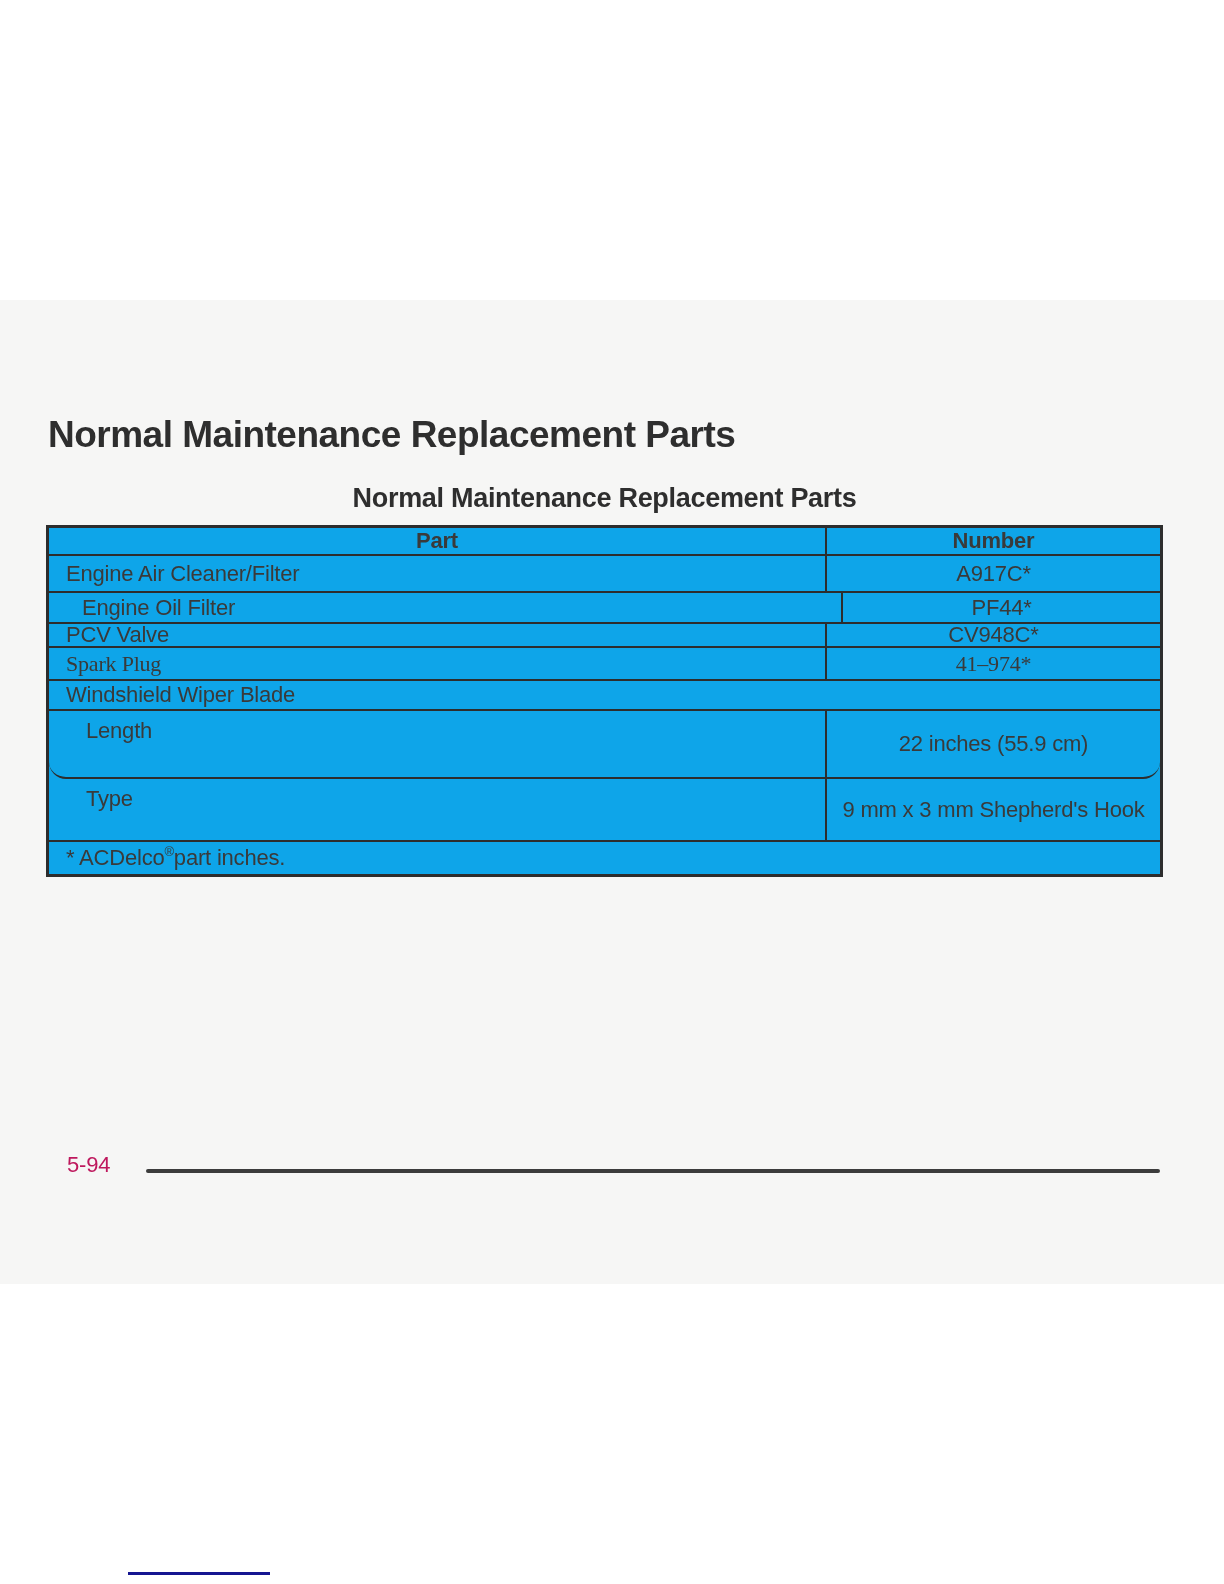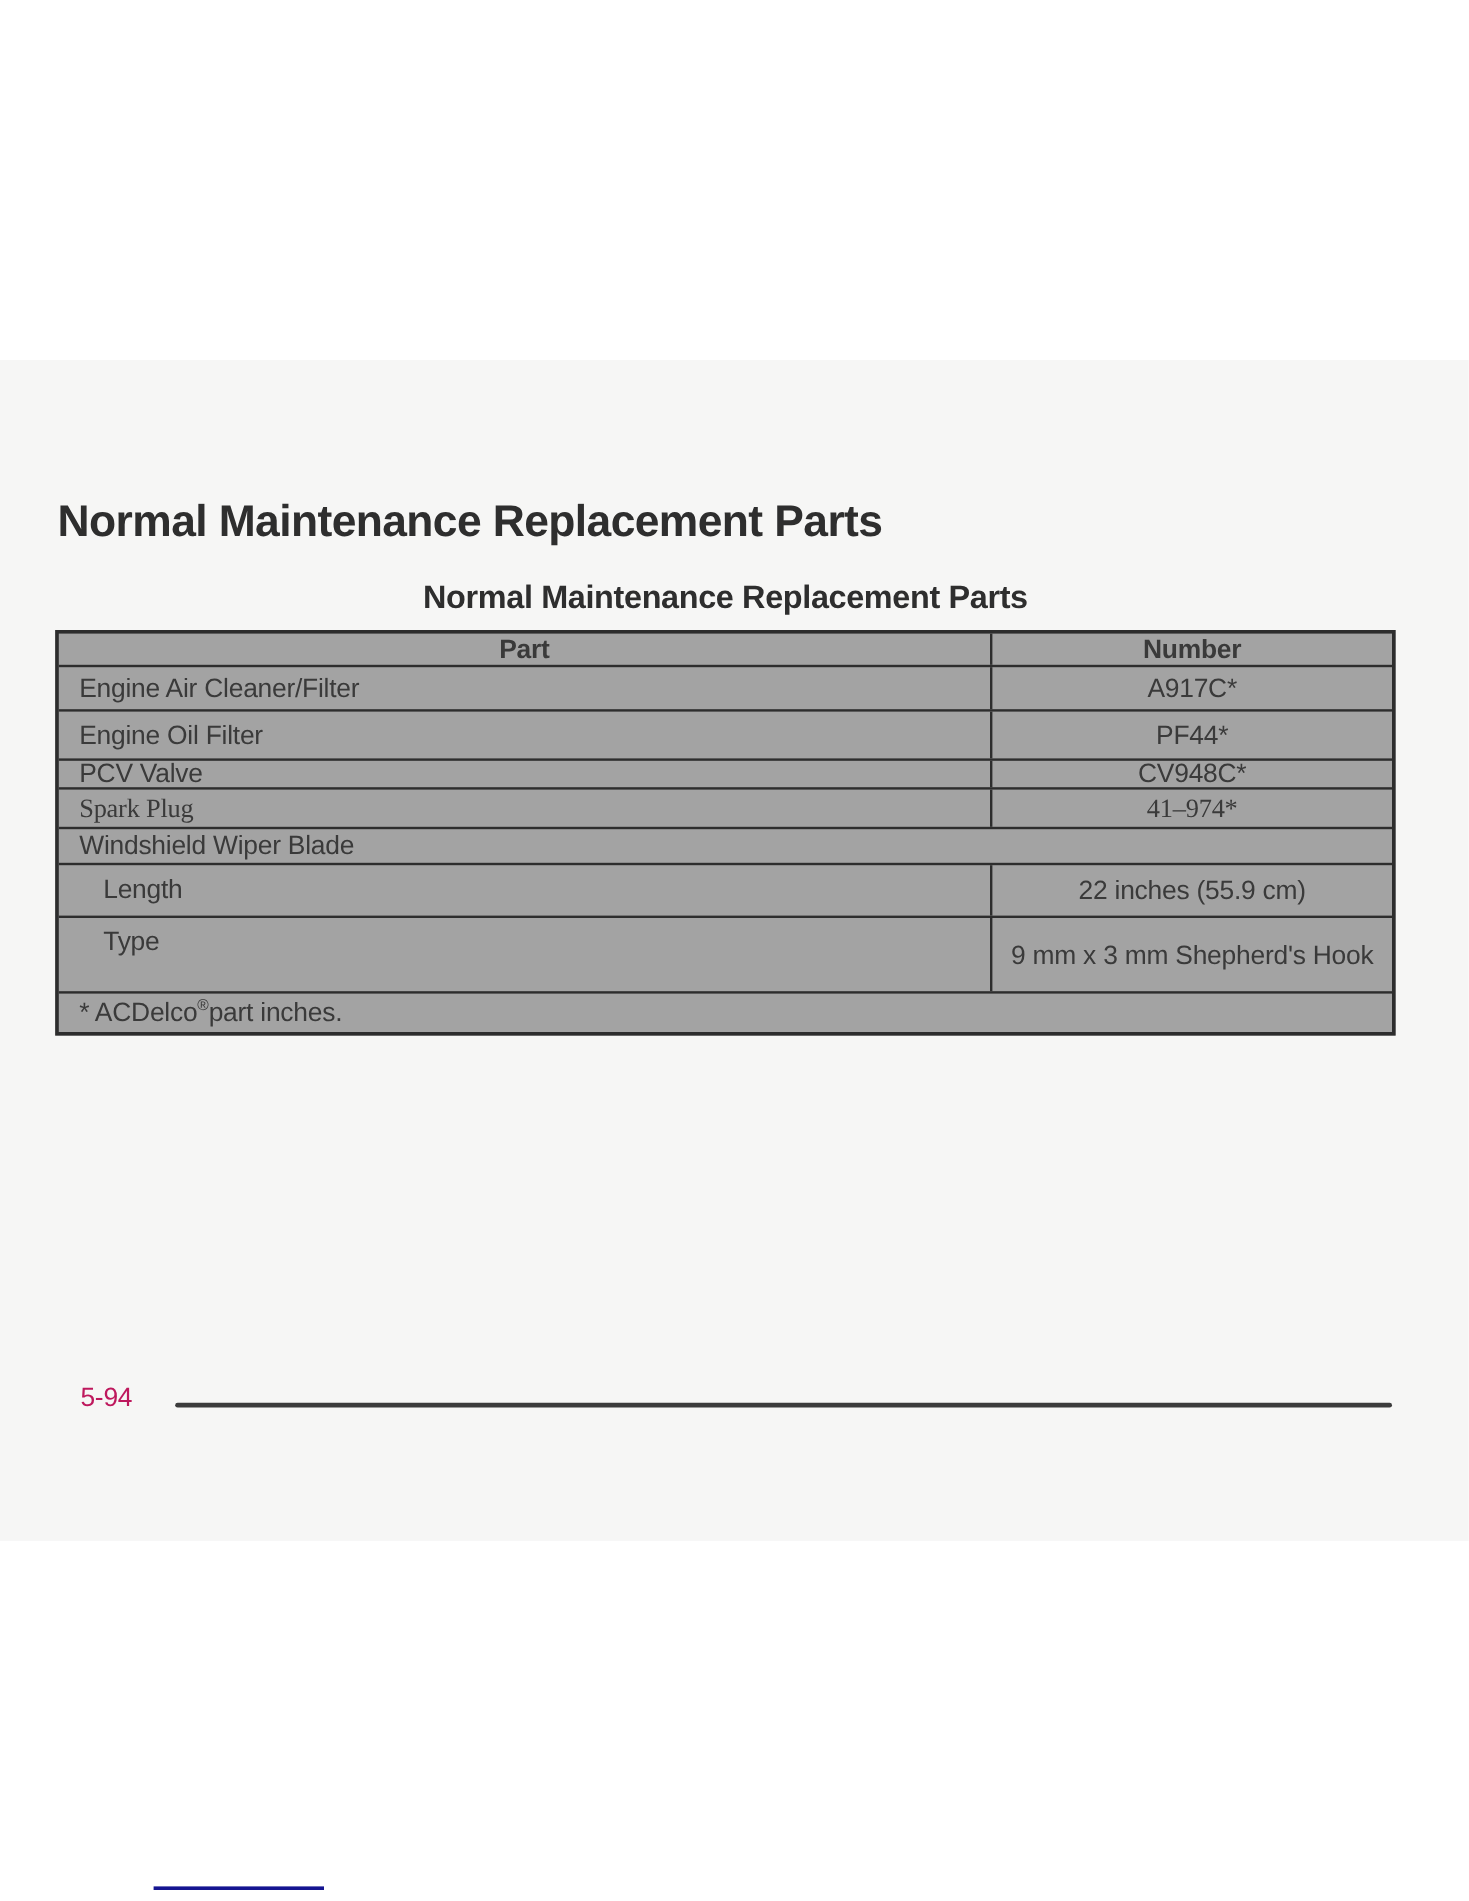--- a/index.html
+++ b/index.html
@@ -44,21 +44,21 @@
     letter-spacing: -0.3px;
     color: #2e2e2e;
   }
   .parts-table {
     position: absolute;
     left: 46px;
     top: 525px;
     width: 1117px;
     box-sizing: border-box;
     border: 3px solid #2d2d2d;
-    background: #a3a3a3;
+    background: #0ea5e9;
     color: #3a3a3a;
     font-size: 22px;
     letter-spacing: -0.2px;
   }
   .trow {
     display: flex;
     box-sizing: border-box;
     border-bottom: 2px solid #2d2d2d;
   }
   .trow:last-child { border-bottom: none; }
@@ -69,25 +69,25 @@
     padding-left: 17px;
   }
   .cell-num {
     flex: 1 1 auto;
     justify-content: center;
     text-align: center;
   }
   .hdr-row { height: 28px; font-weight: bold; }
   .hdr-row .cell-part { justify-content: center; padding-left: 0; }
   .h-r1 { height: 37px; }
-  .h-r2 { height: 41px; }
+  .h-r2 { height: 31px; padding-left: 16px; }
   .h-r3 { height: 24px; }
   .h-r4 { height: 33px; font-family: Liberation Serif, serif; }
   .h-span { height: 30px; }
-  .h-tall1 { height: 44px; }
+  .h-tall1 { height: 68px; border-radius: 17px; }
   .h-tall2 { height: 63px; justify-content: space-between; }
   .h-foot { height: 32px; }
   .span-row .cell-full {
     flex: 1 1 auto;
     padding-left: 17px;
     display: flex;
     align-items: center;
   }
   .sub-row .cell-part {
     align-items: flex-start;

